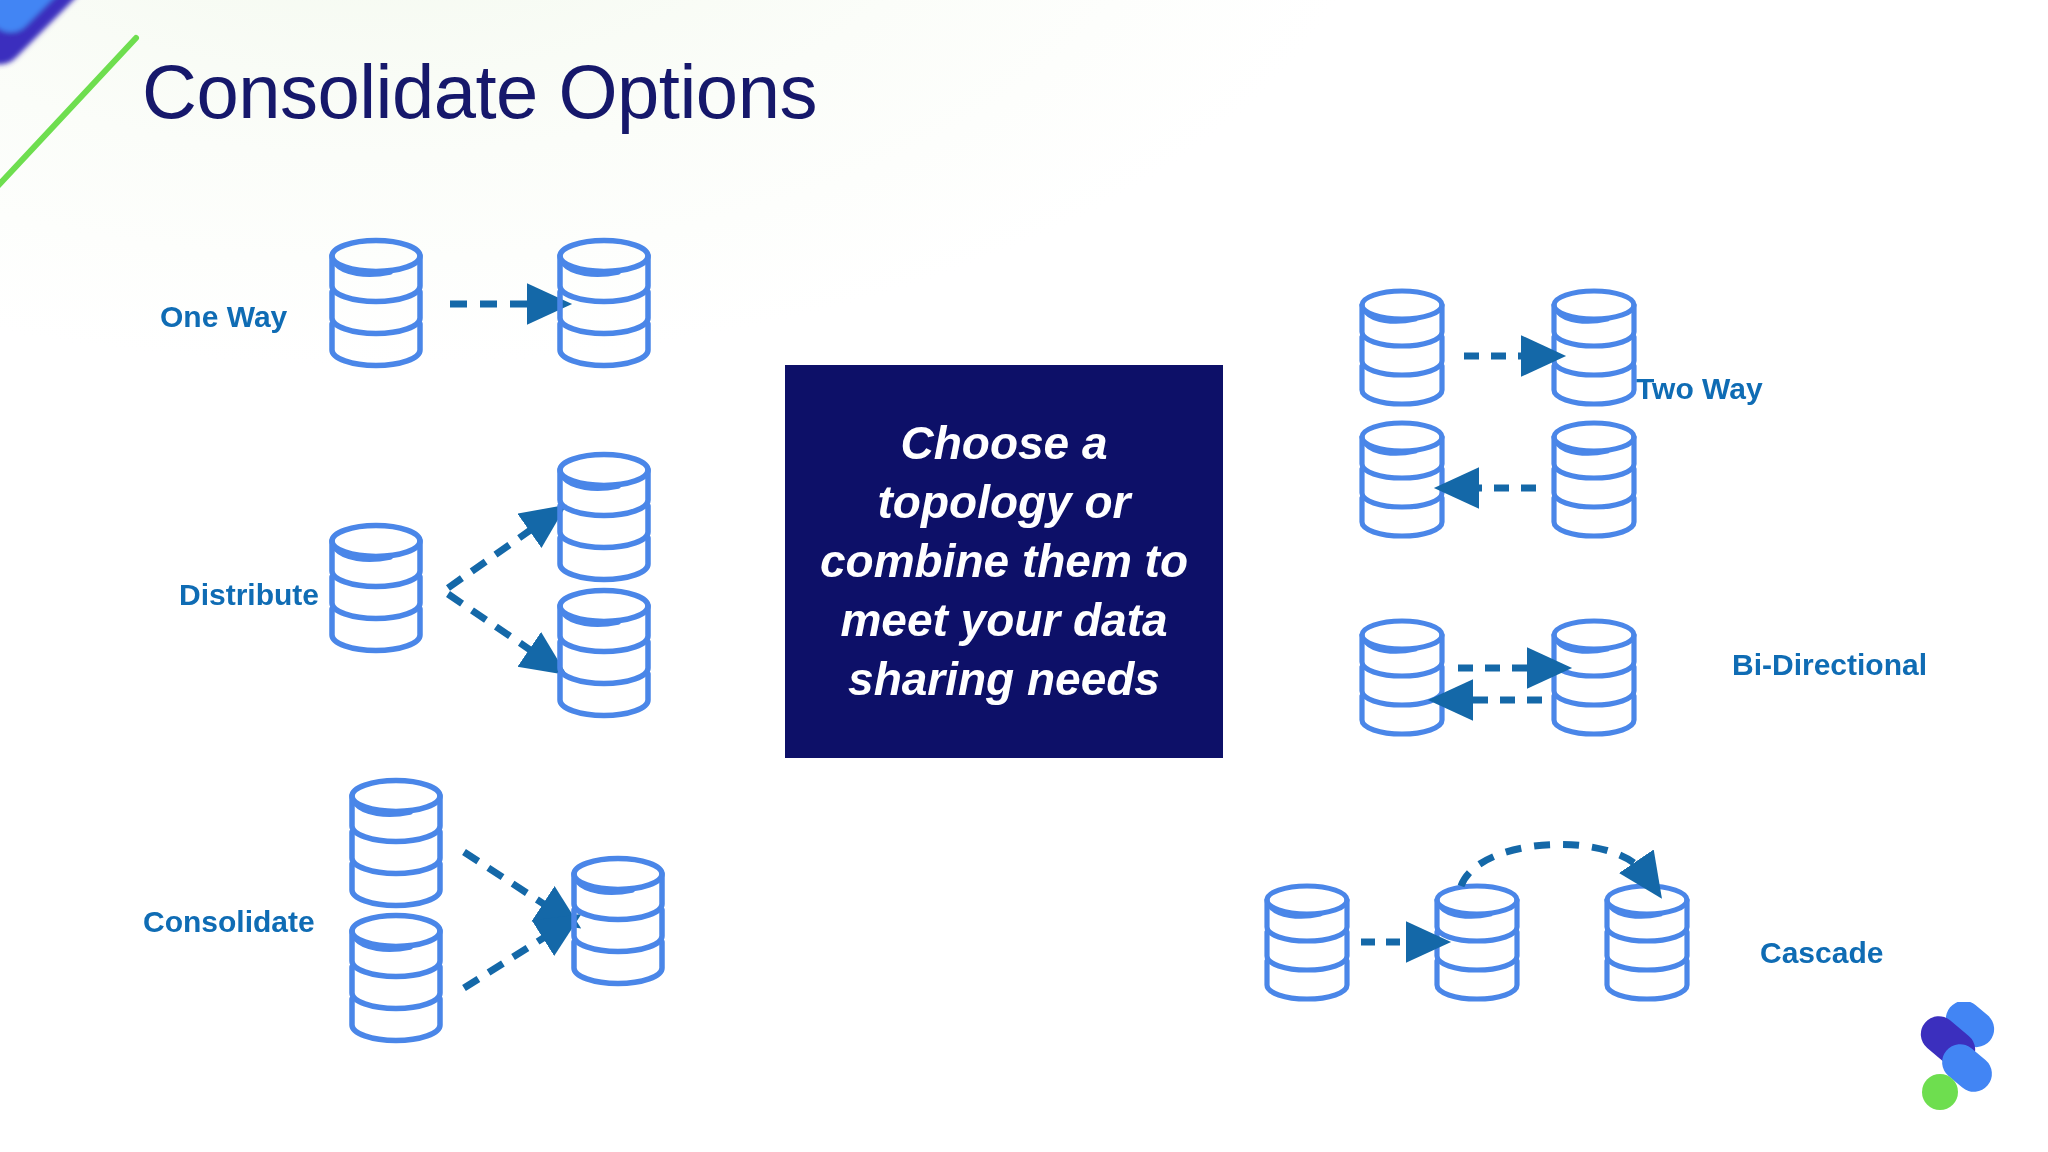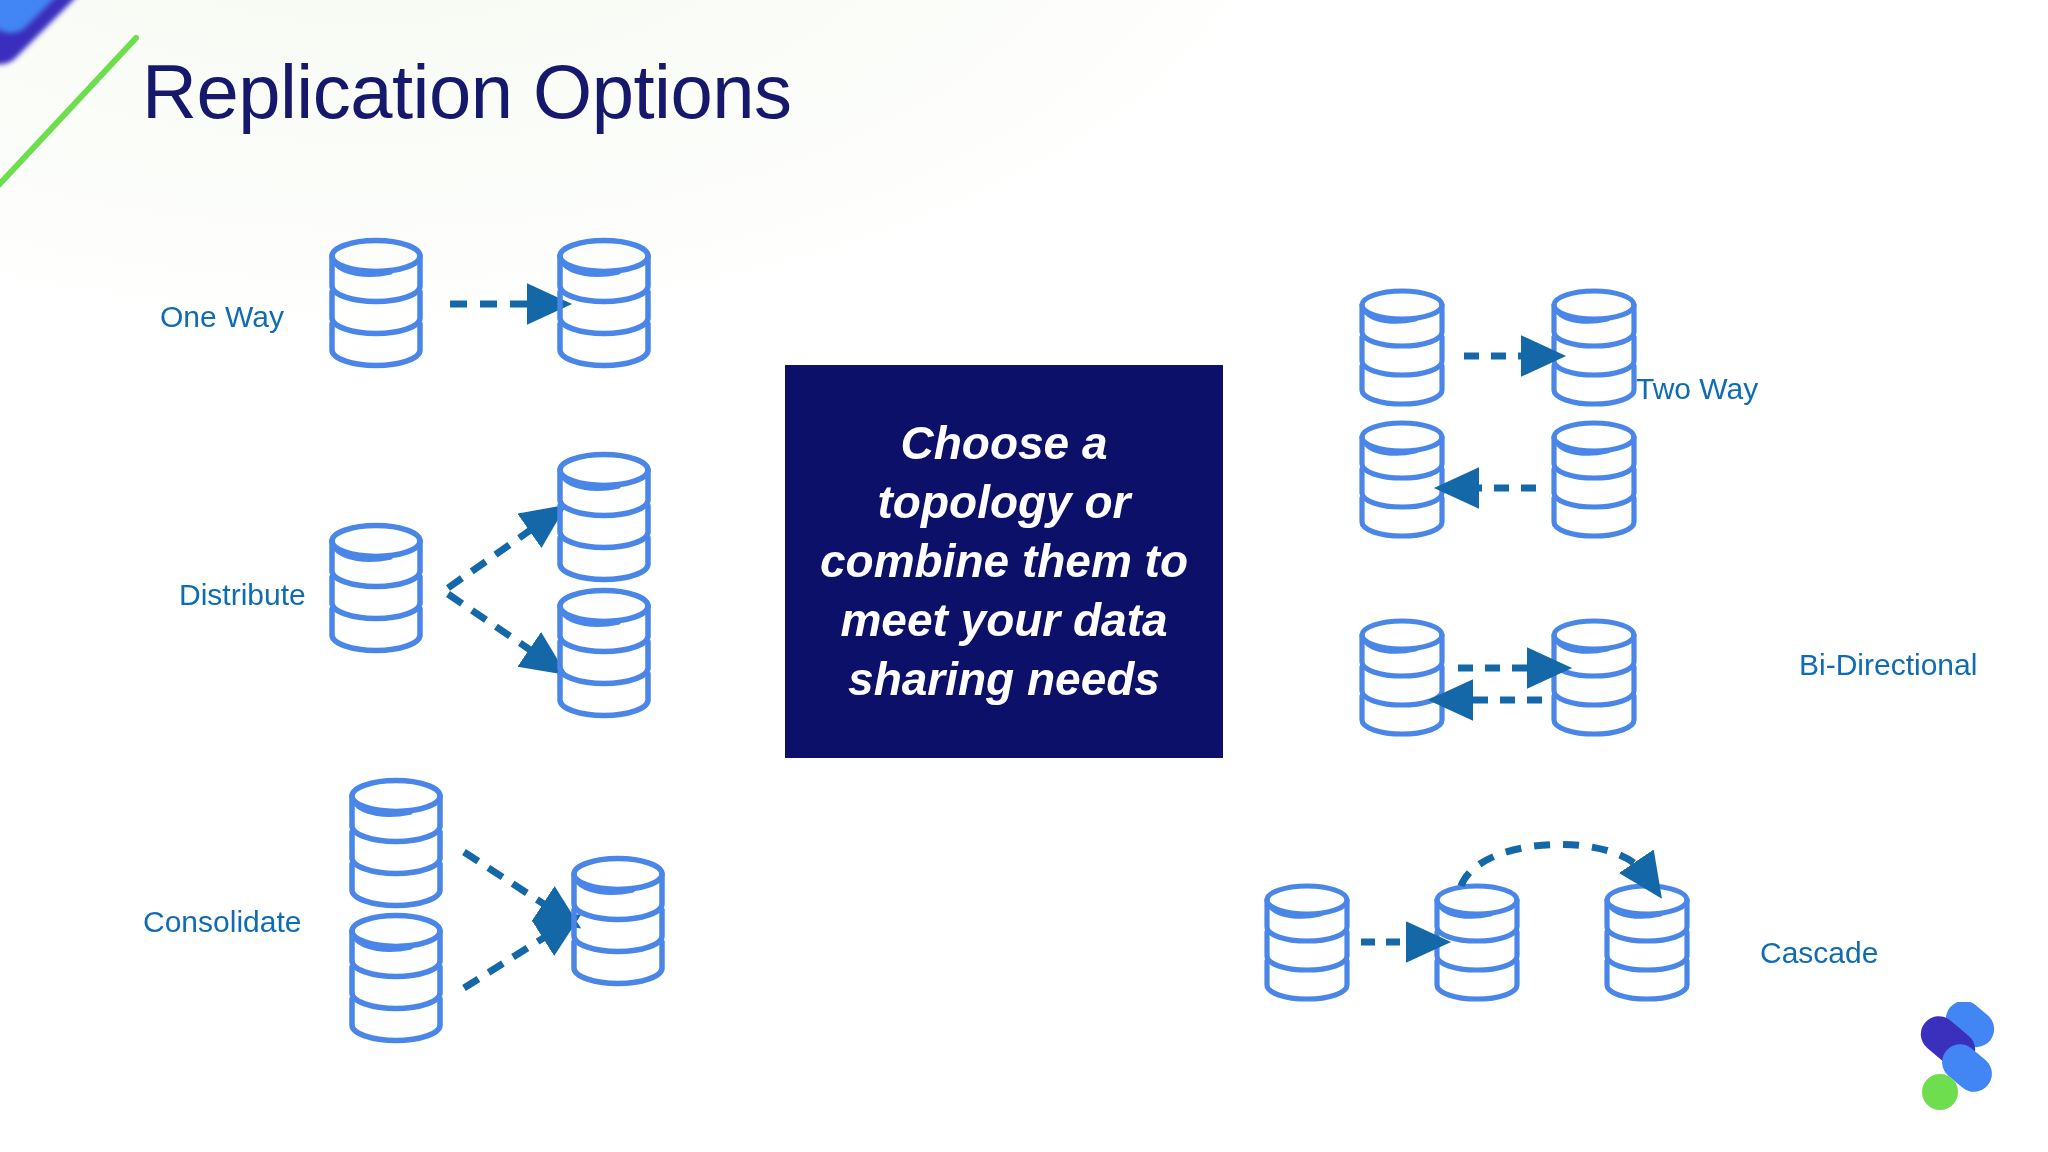--- a/index.html
+++ b/index.html
@@ -61,21 +61,21 @@
     font-style: italic;
     line-height: 1.28;
     text-align: center;
     font-family: "Liberation Sans", sans-serif;
   }
 
   
   .topo-label {
     position: absolute;
     font-size: 30px;
-    font-weight: normal;
+    font-weight: bold;
     color: #0f6cb4;
     white-space: nowrap;
     font-family: "Liberation Sans", sans-serif;
   }
 
   
   .diagram {
     position: absolute;
     overflow: visible;
   }
@@ -99,21 +99,21 @@
         <feGaussianBlur stdDeviation="2.4"></feGaussianBlur>
       </filter>
     </defs>
     <g filter="url(#softblur)">
       <rect x="-36" y="-12" width="132" height="46" rx="23" ry="23" transform="rotate(-45 30 11)" fill="#3b2fbe"></rect>
       <rect x="-22" y="-38" width="122" height="42" rx="21" ry="21" transform="rotate(-45 39 -17)" fill="#4285f4"></rect>
     </g>
     <line x1="-6" y1="190" x2="136" y2="38" stroke="#6ede4f" stroke-width="6" stroke-linecap="round"></line>
   </svg>
 
-  <div class="title">Replication Options</div>
+  <div class="title">Consolidate Options</div>
 
   <div class="callout">
     <div class="callout-text">Choose a topology or combine them to meet your data sharing needs</div>
   </div>
 
   <div class="topo-label" style="left:160px; top:300px;">One Way</div>
 
   <svg class="diagram" style="left:330px; top:240px; width:370px; height:140px;" viewBox="0 0 370 140" xmlns="http://www.w3.org/2000/svg">
     <defs>
       <marker id="ah1" markerWidth="7" markerHeight="7" refX="2.2" refY="3" orient="auto" markerUnits="strokeWidth">
@@ -198,21 +198,21 @@
 
     <use href="#db3d" x="0" y="0"></use>
     <use href="#db3d" x="192" y="0"></use>
     <line x1="104" y1="66" x2="176" y2="66" stroke="#1468a8" stroke-width="7" stroke-dasharray="15 12" marker-end="url(#ah4)"></line>
 
     <use href="#db3d" x="0" y="132"></use>
     <use href="#db3d" x="192" y="132"></use>
     <line x1="176" y1="198" x2="104" y2="198" stroke="#1468a8" stroke-width="7" stroke-dasharray="15 12" marker-end="url(#ah4)"></line>
   </svg>
 
-  <div class="topo-label" style="left:1799px; top:648px;">Bi-Directional</div>
+  <div class="topo-label" style="left:1732px; top:648px;">Bi-Directional</div>
 
   <svg class="diagram" style="left:1360px; top:620px; width:360px; height:140px;" viewBox="0 0 360 140" xmlns="http://www.w3.org/2000/svg">
     <defs>
       <marker id="ah5" markerWidth="7" markerHeight="7" refX="2.2" refY="3" orient="auto" markerUnits="strokeWidth">
         <path d="M0,0 L6.5,3 L0,6 z" fill="#1468a8"></path>
       </marker>
       <g id="db3e">
         <ellipse cx="42" cy="15" rx="40" ry="14" fill="none" stroke="#4a86e8" stroke-width="5.2"></ellipse>
         <path d="M6,22 C13,30 33,34 55,29" fill="none" stroke="#4a86e8" stroke-width="5.2" stroke-linecap="round"></path>
         <path d="M2,15 L2,42 C2,49.8 19.9,56 42,56 C64.1,56 82,49.8 82,42 L82,15" fill="none" stroke="#4a86e8" stroke-width="5.2" stroke-linecap="round"></path>

